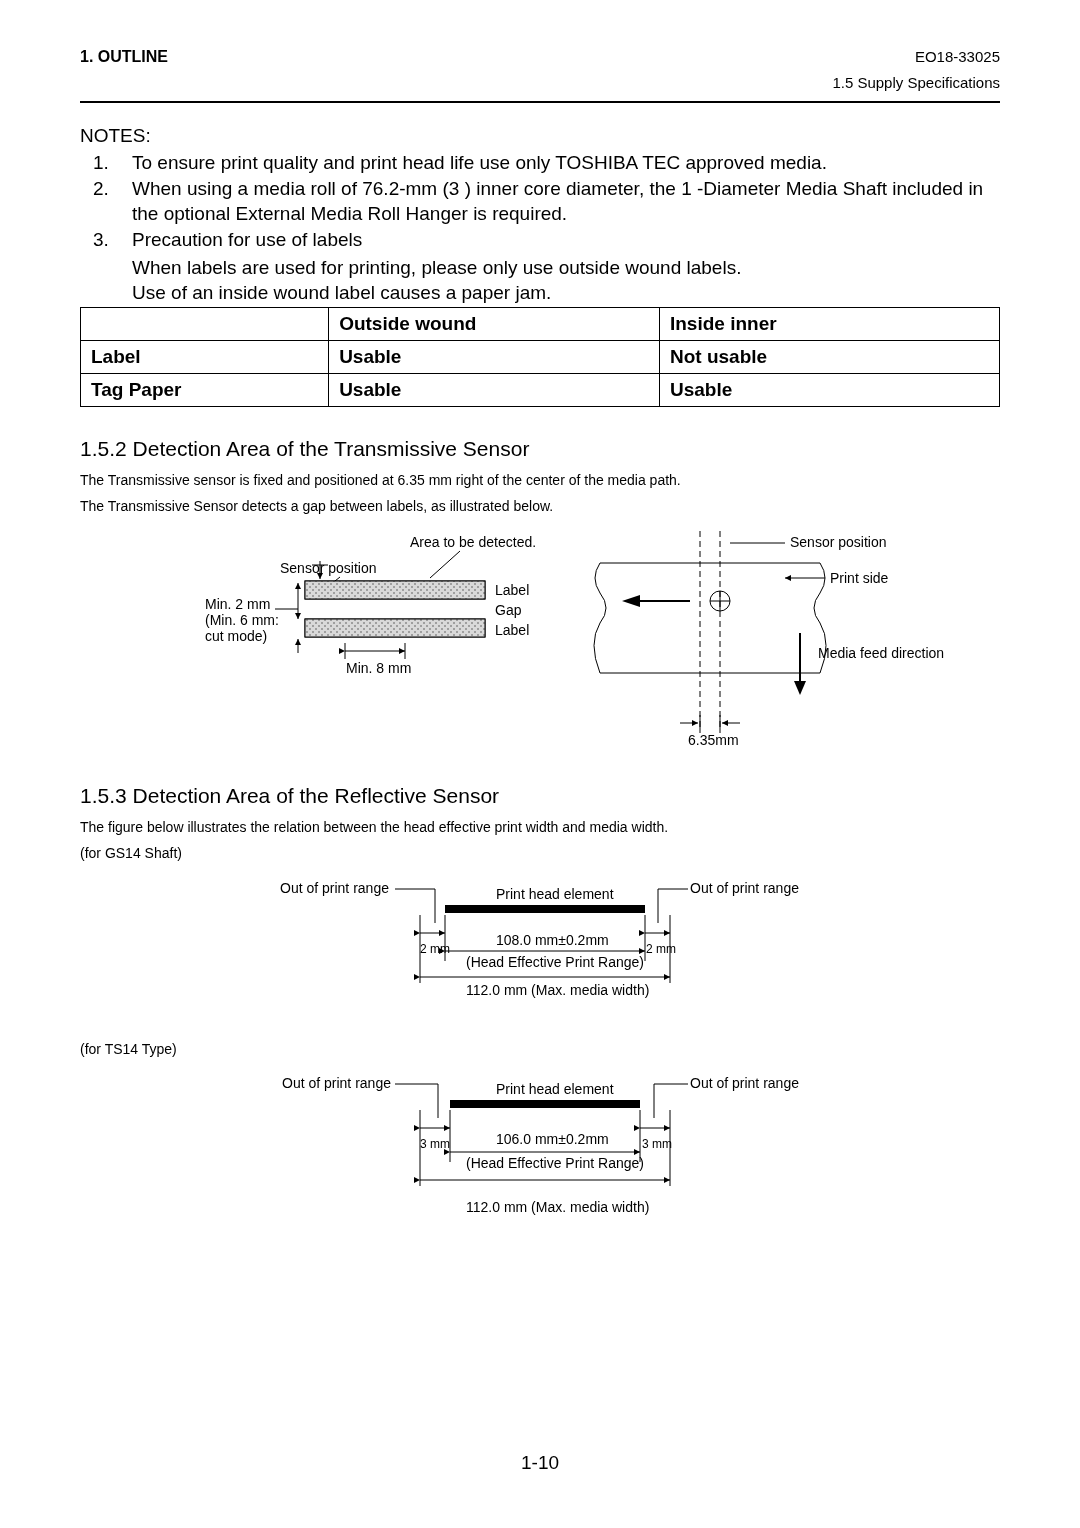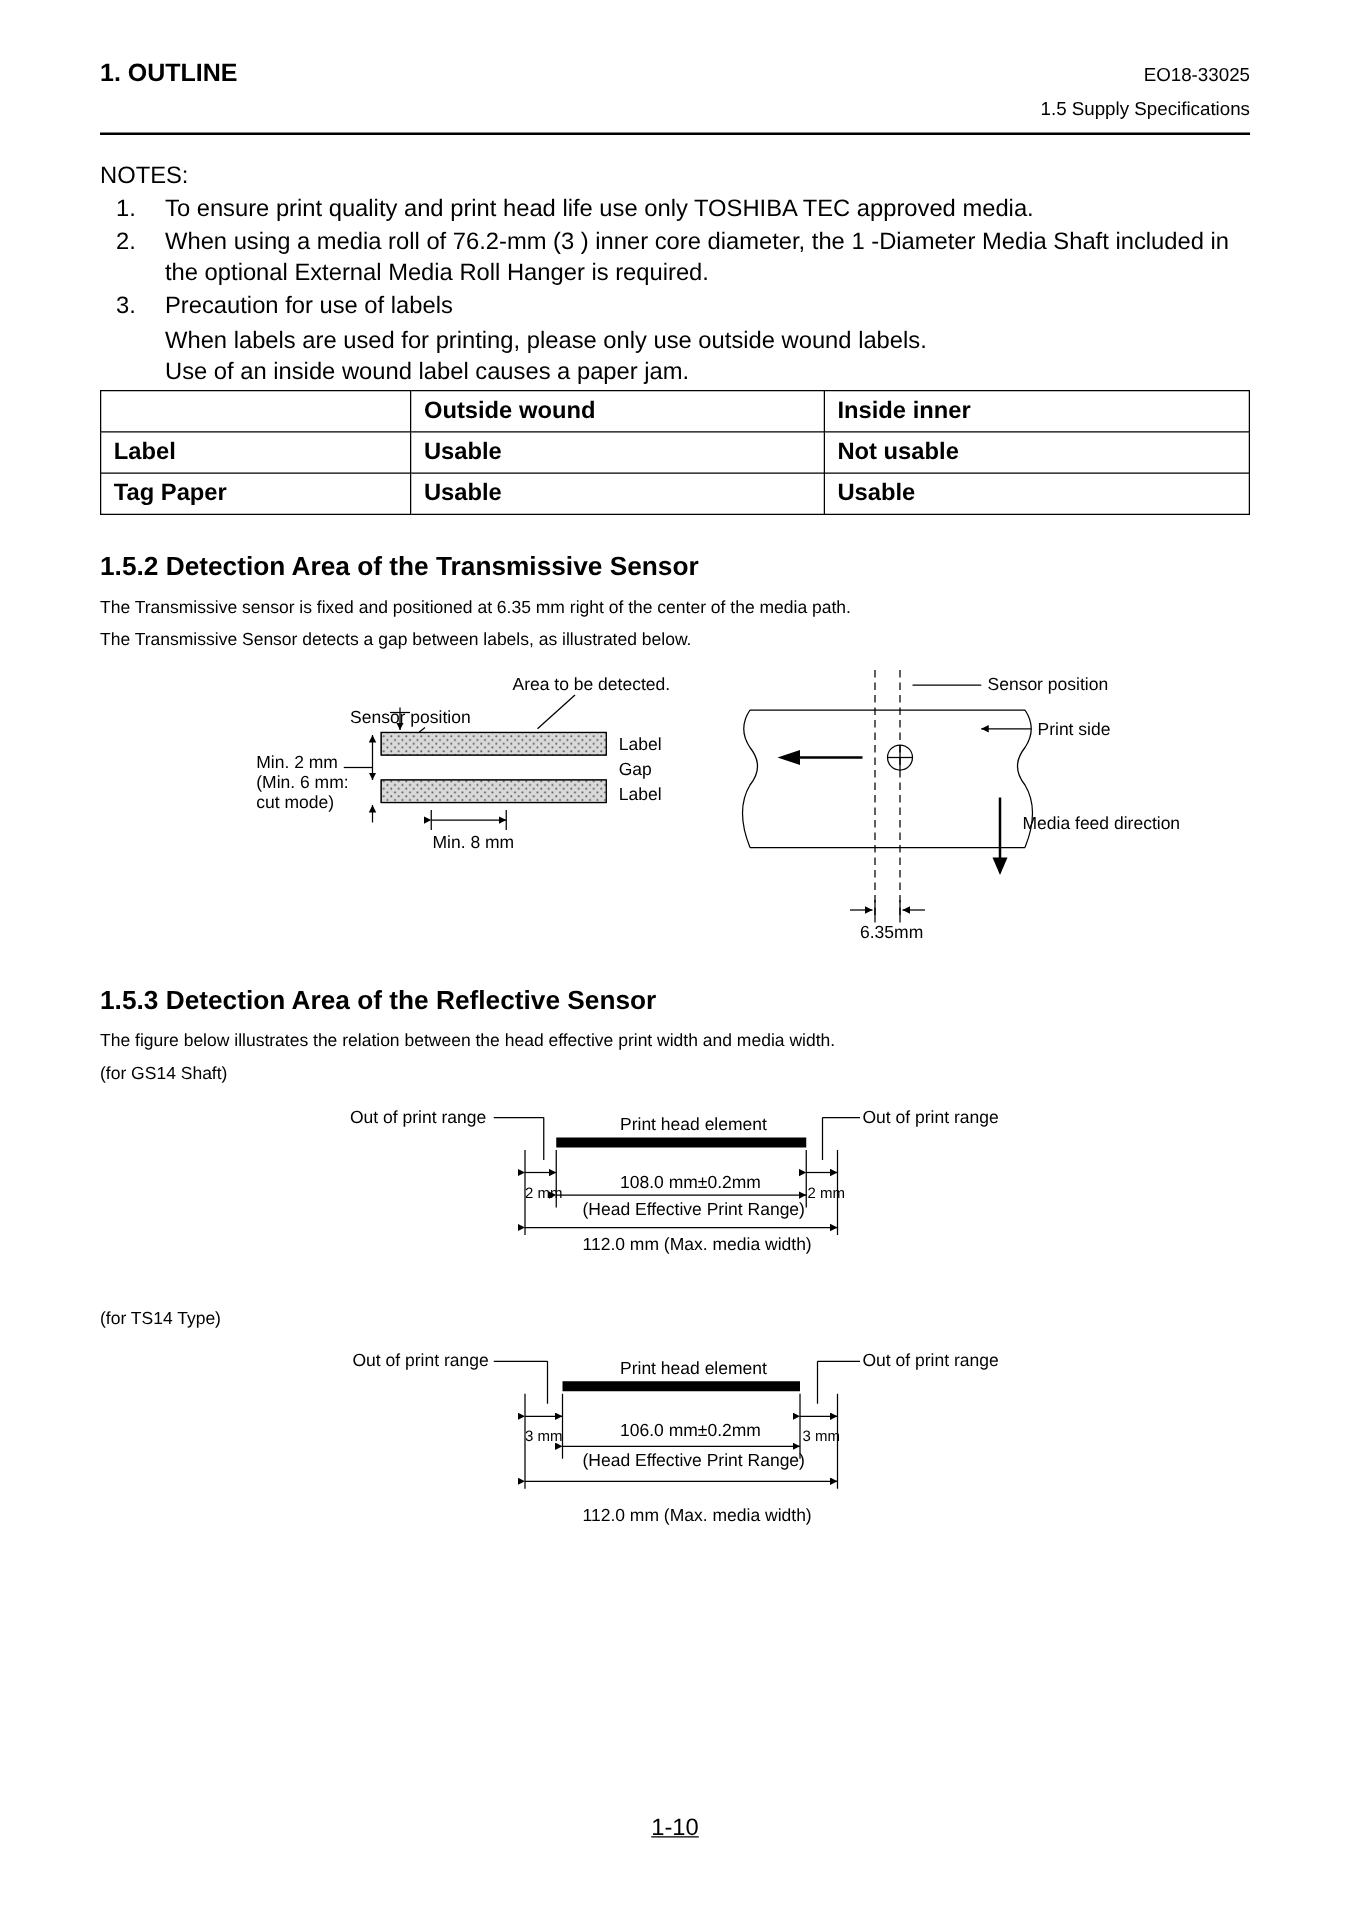--- a/index.html
+++ b/index.html
@@ -20,21 +20,21 @@
     box-sizing: border-box;
     padding: 48px 80px 40px 80px;
   }
   .top-row {
     display: flex;
     justify-content: space-between;
     align-items: baseline;
   }
   .outline-title {
     font-weight: bold;
-    font-size: 20px;
+    font-size: 16px;
   }
   .doc-id {
     font-size: 15px;
   }
   .supply-spec {
     text-align: right;
     font-size: 15px;
     margin-top: 8px;
   }
   hr.sep {
@@ -68,21 +68,21 @@
     font-size: 19px;
     font-weight: bold;
   }
   table.wound td {
     border: 1px solid #000;
     padding: 5px 10px;
     vertical-align: middle;
     height: 22px;
   }
   h3.sub {
-    font-weight: bold;
+    font-weight: normal;
     font-size: 21px;
     margin: 30px 0 10px 0;
   }
   p.body {
     font-size: 14px;
     margin: 8px 0;
     line-height: 1.3;
   }
   .diagram-wrap {
     text-align: center;
@@ -91,21 +91,20 @@
   svg { overflow: visible; }
   .sv-label { font-family: Arial, Helvetica, sans-serif; font-size: 14px; fill: #000; }
   .sv-label-sm { font-family: Arial, Helvetica, sans-serif; font-size: 12px; fill: #000; }
   .page-num {
     position: absolute;
     bottom: 54px;
     left: 0;
     width: 1080px;
     text-align: center;
     font-size: 19px;
-    text-decoration: underline;
   }
 </style>
 </head>
 <body>
 
 <div class="page">
 
   <div class="top-row">
     <div class="outline-title">1. OUTLINE</div>
     <div class="doc-id">EO18-33025</div>

